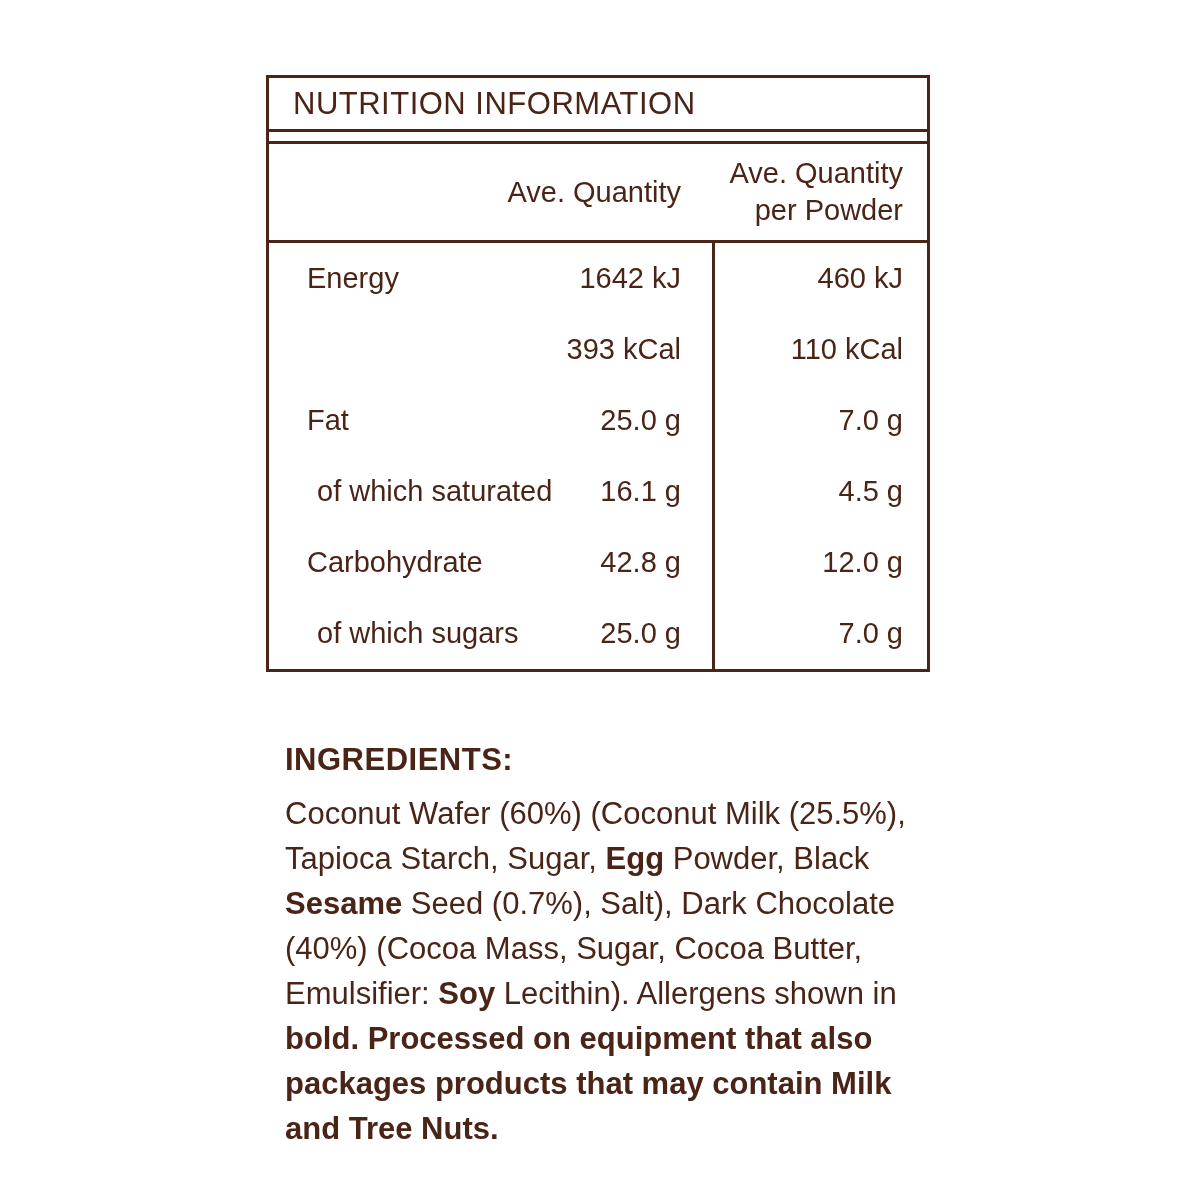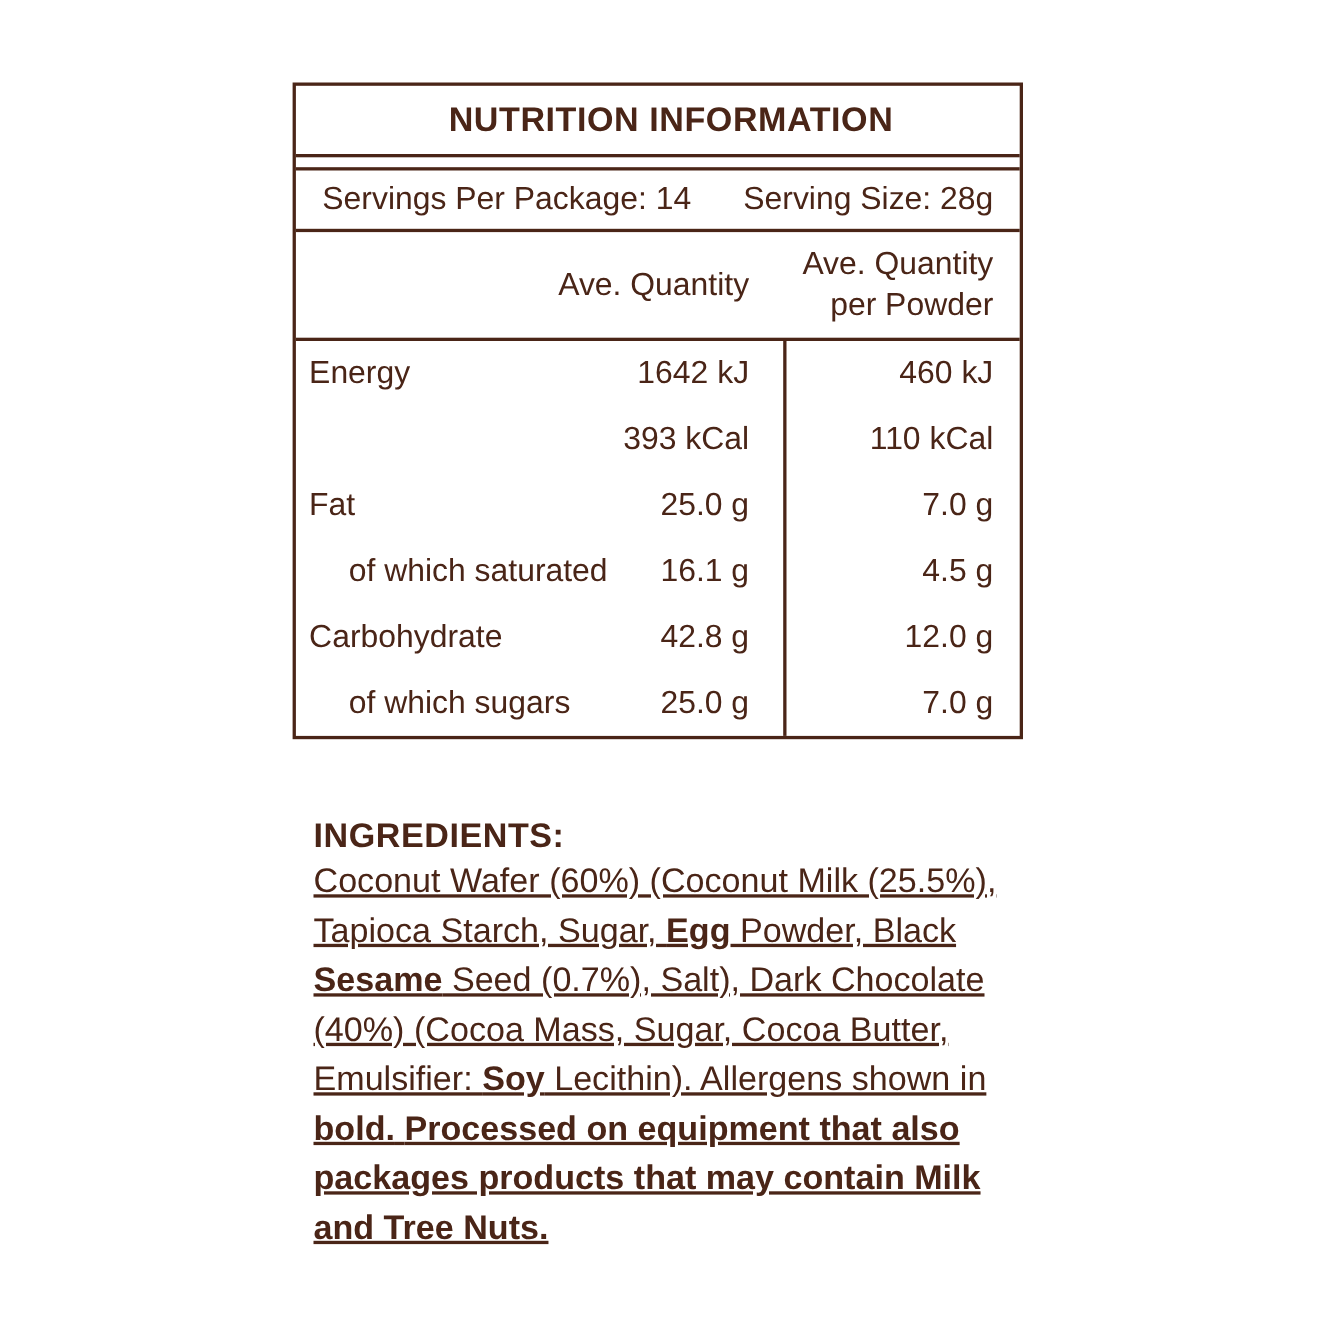--- a/index.html
+++ b/index.html
@@ -17,24 +17,24 @@
   .nutrition-table {
     position: absolute;
     left: 266px; top: 75px;
     width: 664px; height: 597px;
     border: 3px solid var(--ink);
     display: flex; flex-direction: column;
     background: var(--bg);
   }
   .sec { border-bottom: 3px solid var(--ink); }
   .sec-title {
-    height: 65px;
+    height: 54px;
     display: flex; align-items: center;
     padding-left: 24px;
-    font-size: 31px; font-weight: bold; letter-spacing: 0.5px; justify-content: center;
+    font-size: 31px; font-weight: normal; letter-spacing: 0.5px;
   }
   .sec-gap { height: 12px; }          
   .sec-servings {
     height: 56px;
     display: flex; align-items: center; justify-content: space-between;
     padding: 0 24px;
     font-size: 29px;
     white-space: nowrap;
   }
   .sec-colheads {
@@ -50,54 +50,51 @@
     position: relative;
     display: flex; flex-direction: column;
     font-size: 29px;
   }
   .col-divider {
     position: absolute;
     left: 443px; top: 0; bottom: 0; width: 3px;
     background: var(--ink);
   }
   .t-row { flex: 1; display: flex; align-items: center; white-space: nowrap; }
-  .c-name { flex: 1; padding-left: 12px; }
+  .c-name { flex: 1; padding-left: 38px; }
   .c-name.indent { padding-left: 48px; }
   .c-100 { width: 160px; text-align: right; padding-right: 34px; }
   .c-srv { width: 212px; text-align: right; padding-right: 24px; }
 
   
   .ingredients {
     position: absolute;
     left: 285px; top: 742px;
     width: 648px;
   }
   .ingredients-heading {
     font-size: 31px; font-weight: bold; letter-spacing: 0.5px;
+    margin-bottom: 13px;
   }
   .ingredients-text {
-    font-size: 31px; line-height: 45px; text-decoration: underline;
+    font-size: 31px; line-height: 45px;
   }
   .ingredients-text .bold { font-weight: bold; }
 </style>
 </head>
 <body>
 
 <div class="nutrition-table">
 
   <div class="sec sec-title">
     <span>NUTRITION INFORMATION</span>
   </div>
 
   <div class="sec sec-gap"></div>
 
-  <div class="sec sec-servings">
-    <span>Servings Per Package: 14</span>
-    <span>Serving Size: 28g</span>
-  </div>
 
   <div class="sec sec-colheads">
     <div class="ch-a">
       <div>Ave. Quantity</div>
     </div>
     <div class="ch-b">
       <div>Ave. Quantity</div>
       <div>per Powder</div>
     </div>
   </div>

